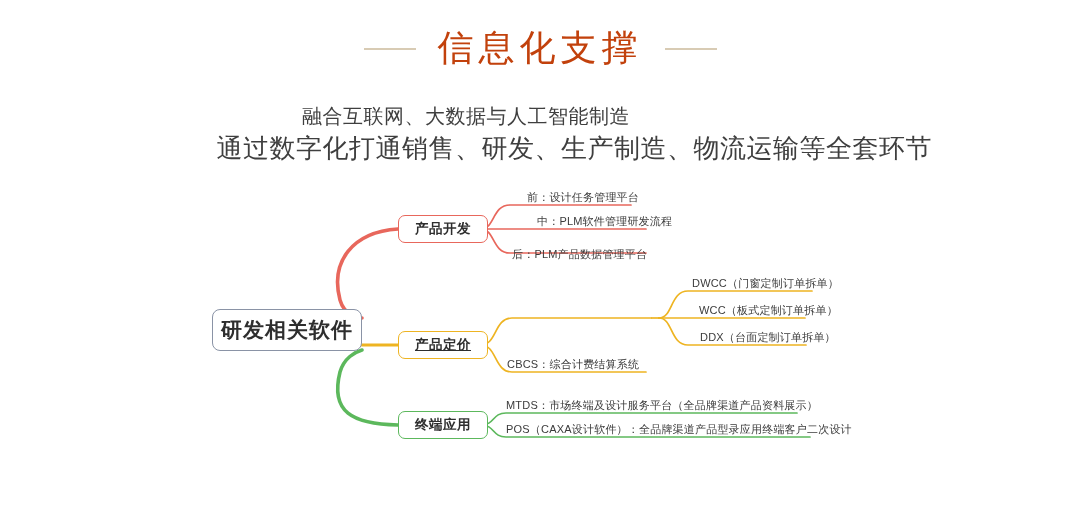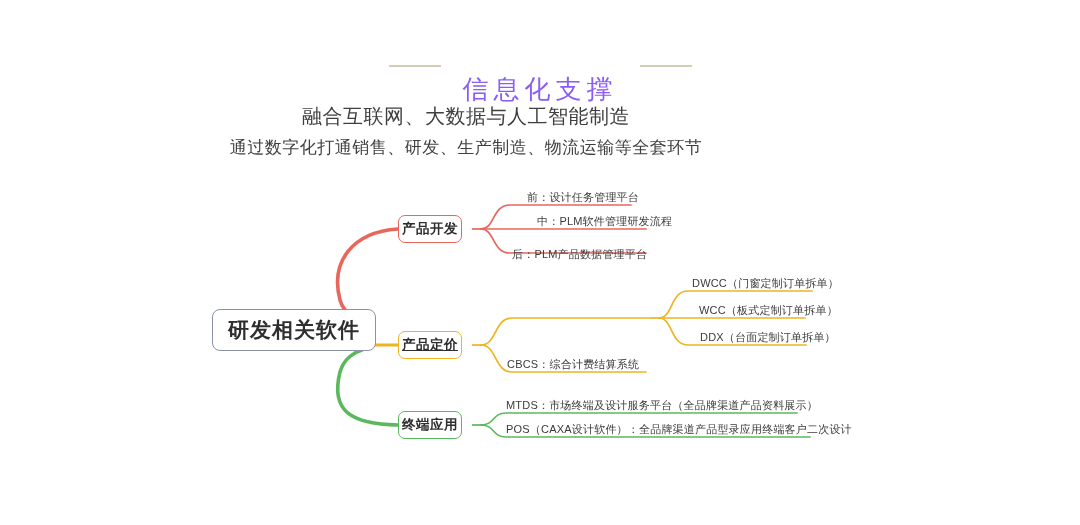--- a/index.html
+++ b/index.html
@@ -30,42 +30,41 @@
     justify-content: center;
     gap: 22px;
   }
   .title-rule {
     width: 52px;
     height: 2px;
     background: #d8cbb4;
   }
   #page-title {
     font-family: "DejaVu Serif", "Liberation Serif", serif;
-    font-size: 26px;
+    font-size: 36px;
     letter-spacing: 5px;
-    color: #8b5cf6;
+    color: #c2410c;
     white-space: nowrap;
     font-weight: 400;
-    margin-top: 48px;
   }
 
   #subtitle {
     position: absolute;
     left: 0;
     top: 100px;
     width: 932px;
     text-align: center;
     line-height: 32px;
   }
   .subtitle-line {
     font-size: 20px;
     color: #3f3f3f;
     letter-spacing: 0.5px;
   }
-  .subtitle-line.wide { font-size: 17px; }
+  .subtitle-line.wide { font-size: 26px; text-align: right; }
 
   
   #mindmap {
     position: absolute;
     left: 0;
     top: 0;
     width: 1080px;
     height: 525px;
   }
   #mindmap svg {
@@ -83,31 +82,31 @@
     display: flex;
     align-items: center;
     justify-content: center;
     background: #ffffff;
     border-radius: 7px;
     white-space: nowrap;
   }
   #root-node {
     left: 212px;
     top: 309px;
-    width: 164px;
+    width: 150px;
     height: 42px;
     border: 1.6px solid #8a93a6;
     border-radius: 8px;
     font-size: 21px;
     font-weight: bold;
     letter-spacing: 1px;
     color: #2e2e2e;
   }
   .branch-node {
-    width: 64px;
+    width: 90px;
     height: 28px;
     border-width: 1.6px;
     border-style: solid;
     font-size: 13.5px;
     font-weight: bold;
     color: #2e2e2e;
     letter-spacing: 0.5px;
   }
   #branch-node-0 { left: 398px; top: 215px; border-color: #e8675c; }
   #branch-node-1 { left: 398px; top: 331px; border-color: #eeb422; text-decoration: underline; }

